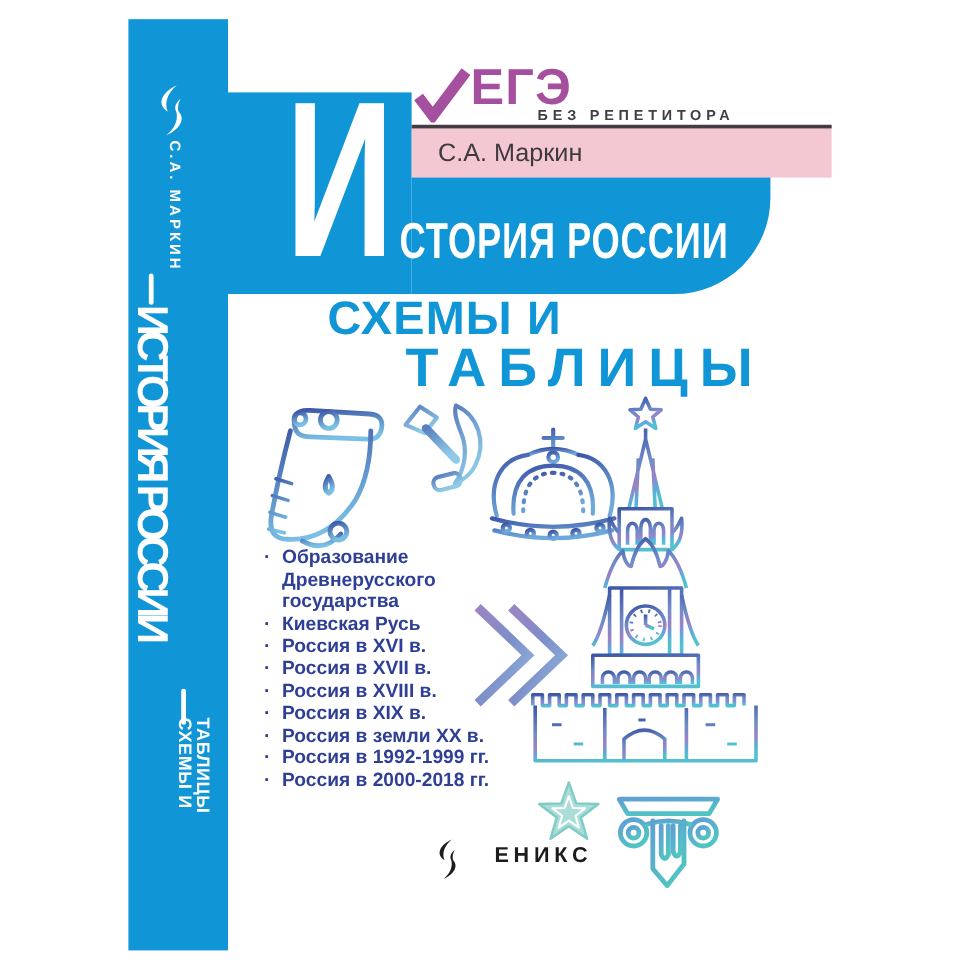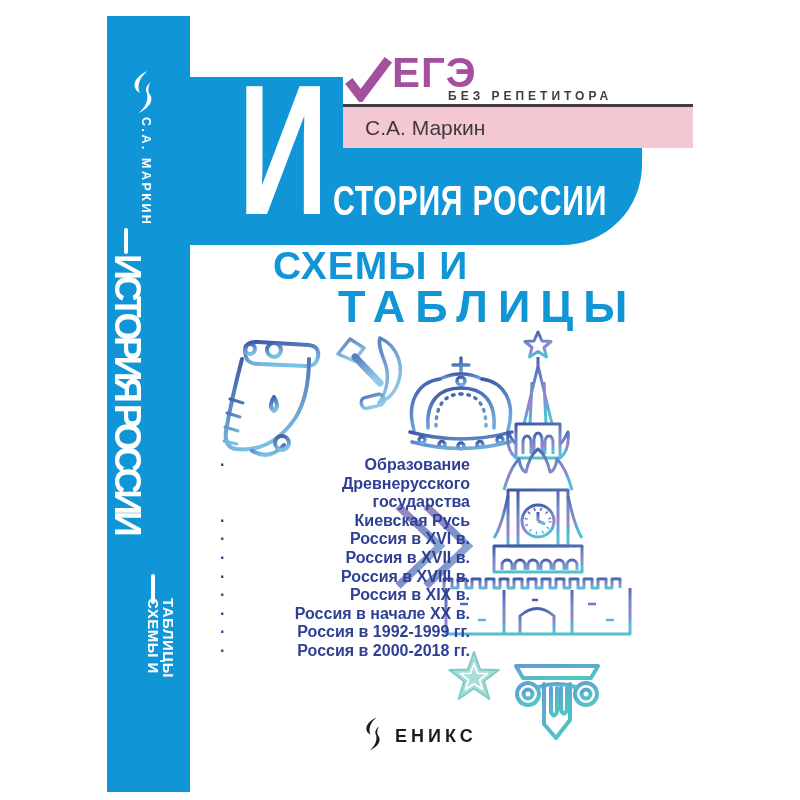--- a/index.html
+++ b/index.html
@@ -61,25 +61,25 @@
   .art-hs{left:328px;top:334px;width:82px;height:80px;}
   .art-crown{left:398px;top:356px;width:126px;height:102px;}
   .art-kremlin{left:436px;top:328px;width:204px;height:312px;}
   .art-chevron{left:388px;top:500px;width:88px;height:92px;}
   .art-star{left:446px;top:650px;width:56px;height:54px;}
   .art-column{left:506px;top:652px;width:102px;height:88px;}
 
   
   .topics{position:absolute;left:218px;top:456px;width:252px;list-style:none;
     color:var(--topic_blue);font-weight:bold;font-size:16px;line-height:18.6px;}
-  .topics li{position:relative;padding-left:17px;white-space:pre-line;text-align:right;}
+  .topics li{position:relative;padding-left:17px;white-space:pre-line;}
   .topics li::before{content:"·";position:absolute;left:2px;top:0;font-weight:900;}
 
   
-  .publisher{position:absolute;left:360px;top:716px;display:flex;align-items:center;gap:9px;z-index:2;}
+  .publisher{position:absolute;left:360px;top:698px;display:flex;align-items:flex-start;gap:26px;z-index:2;}
   .pub-icon{width:26px;height:36px;}
   .pub-label{font-size:18px;font-weight:bold;letter-spacing:4px;color:var(--logo_black);padding-top:4px;}
 </style>
 </head>
 <body>
 
 <div class="page">
 
   <div class="spine">
     <svg class="spine-phoenix" viewBox="0 0 30 40">
@@ -225,21 +225,21 @@
   </svg>
 
   <ul class="topics">
       <li>Образование Древнерусского
 государства</li>
       <li>Киевская Русь</li>
       <li>Россия в XVI в.</li>
       <li>Россия в XVII в.</li>
       <li>Россия в XVIII в.</li>
       <li>Россия в XIX в.</li>
-      <li>Россия в начале XX в.</li>
+      <li>Россия в земли XX в.</li>
       <li>Россия в 1992-1999 гг.</li>
       <li>Россия в 2000-2018 гг.</li>
     </ul>
 
   <svg class="art art-star" viewBox="0 0 56 54">
     <path d="M28 2 L34.2 19.5 L52.7 20 L38 31.2 L43.3 49 L28 38.5 L12.7 49 L18 31.2 L3.3 20 L21.8 19.5 Z" fill="#aadcd8" stroke="#7fccc6" stroke-width="2" stroke-linejoin="round"></path>
     <path d="M28 13.7 L31.4 23.3 L41.6 23.6 L33.5 29.8 L36.4 39.6 L28 33.8 L19.6 39.6 L22.5 29.8 L14.4 23.6 L24.6 23.3 Z" fill="none" stroke="#ffffff" stroke-width="1.8" stroke-linejoin="round"></path>
   </svg>
 
   <svg class="art art-column" viewBox="0 0 102 88">

